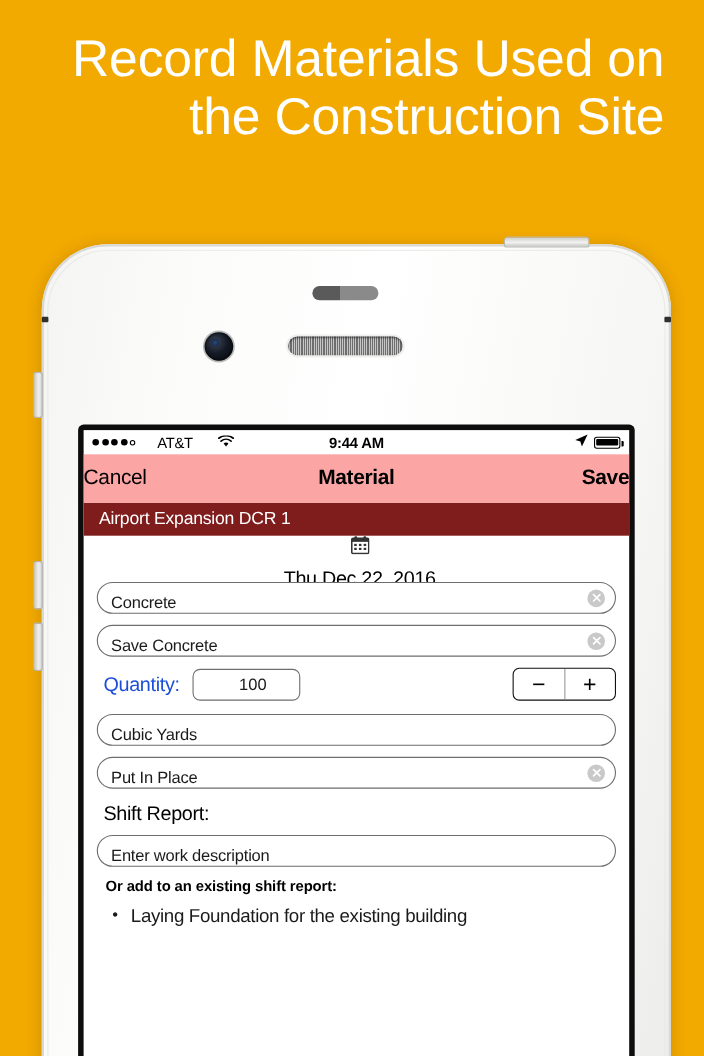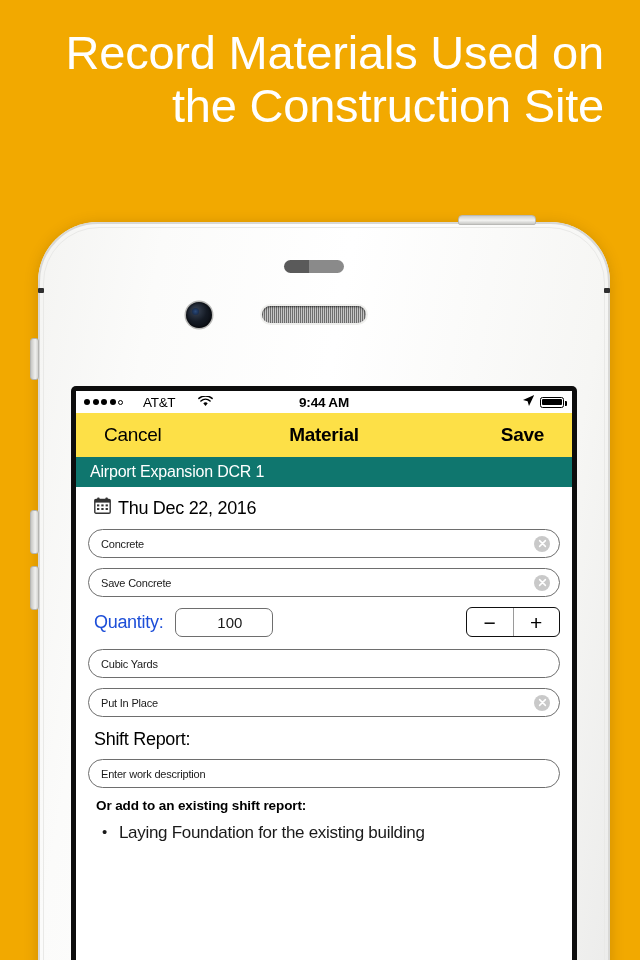--- a/index.html
+++ b/index.html
@@ -142,56 +142,56 @@
   }
   .battery:after {
     content:""; position:absolute; right:-3.6px; top:3px;
     width:2px; height:5px; background:#000; border-radius:0 1px 1px 0;
   }
   .battery i { display:block; height:100%; width:100%; background:#000; border-radius:1px; }
 
   
   .navbar {
     height:44px; display:flex; align-items:center;
-    padding:0 28px; background:#fde047; position:relative;
+    padding:0 0; background:#fca5a5; position:relative;
   }
   .nav-btn { font-size:19px; color:#000; letter-spacing:-0.3px; }
   .nav-title {
     position:absolute; left:0; right:0; text-align:center;
     font-size:19px; font-weight:700; color:#000; letter-spacing:-0.3px;
   }
   .nav-save { margin-left:auto; z-index:2; font-weight:700; }
 
   
   .banner {
-    background:#0f766e; color:#fff;
+    background:#7f1d1d; color:#fff;
     height:30px; display:flex; align-items:center;
     padding:0 14px; font-size:16px; letter-spacing:-0.2px;
   }
 
   
   .form { padding:0 12px; }
 
   .date-row {
     display:flex; align-items:center; gap:7px;
     height:42px; padding-left:6px;
-    font-size:18px; color:#000; letter-spacing:-0.3px;
+    font-size:18px; color:#000; letter-spacing:-0.3px;flex-direction:column;
   }
   .cal-icon { display:block; }
 
   .field {
     position:relative;
     height:29px;
     border:1px solid #6e6e6e;
     border-radius:14.5px;
     background:#fff;
-    display:flex; align-items:center;
+    display:flex; align-items:flex-end;
     padding:0 34px 0 12px;
     margin-bottom:10px;
-    font-size:11px; color:#1a1a1a; letter-spacing:-0.2px;
+    font-size:15px; color:#1a1a1a; letter-spacing:-0.2px;
   }
   .clear {
     position:absolute; right:9px; top:50%; transform:translateY(-50%);
     width:16px; height:16px; border-radius:50%;
     background:#c9c9c9;
     display:flex; align-items:center; justify-content:center;
   }
   .clear svg { display:block; }
 
   

